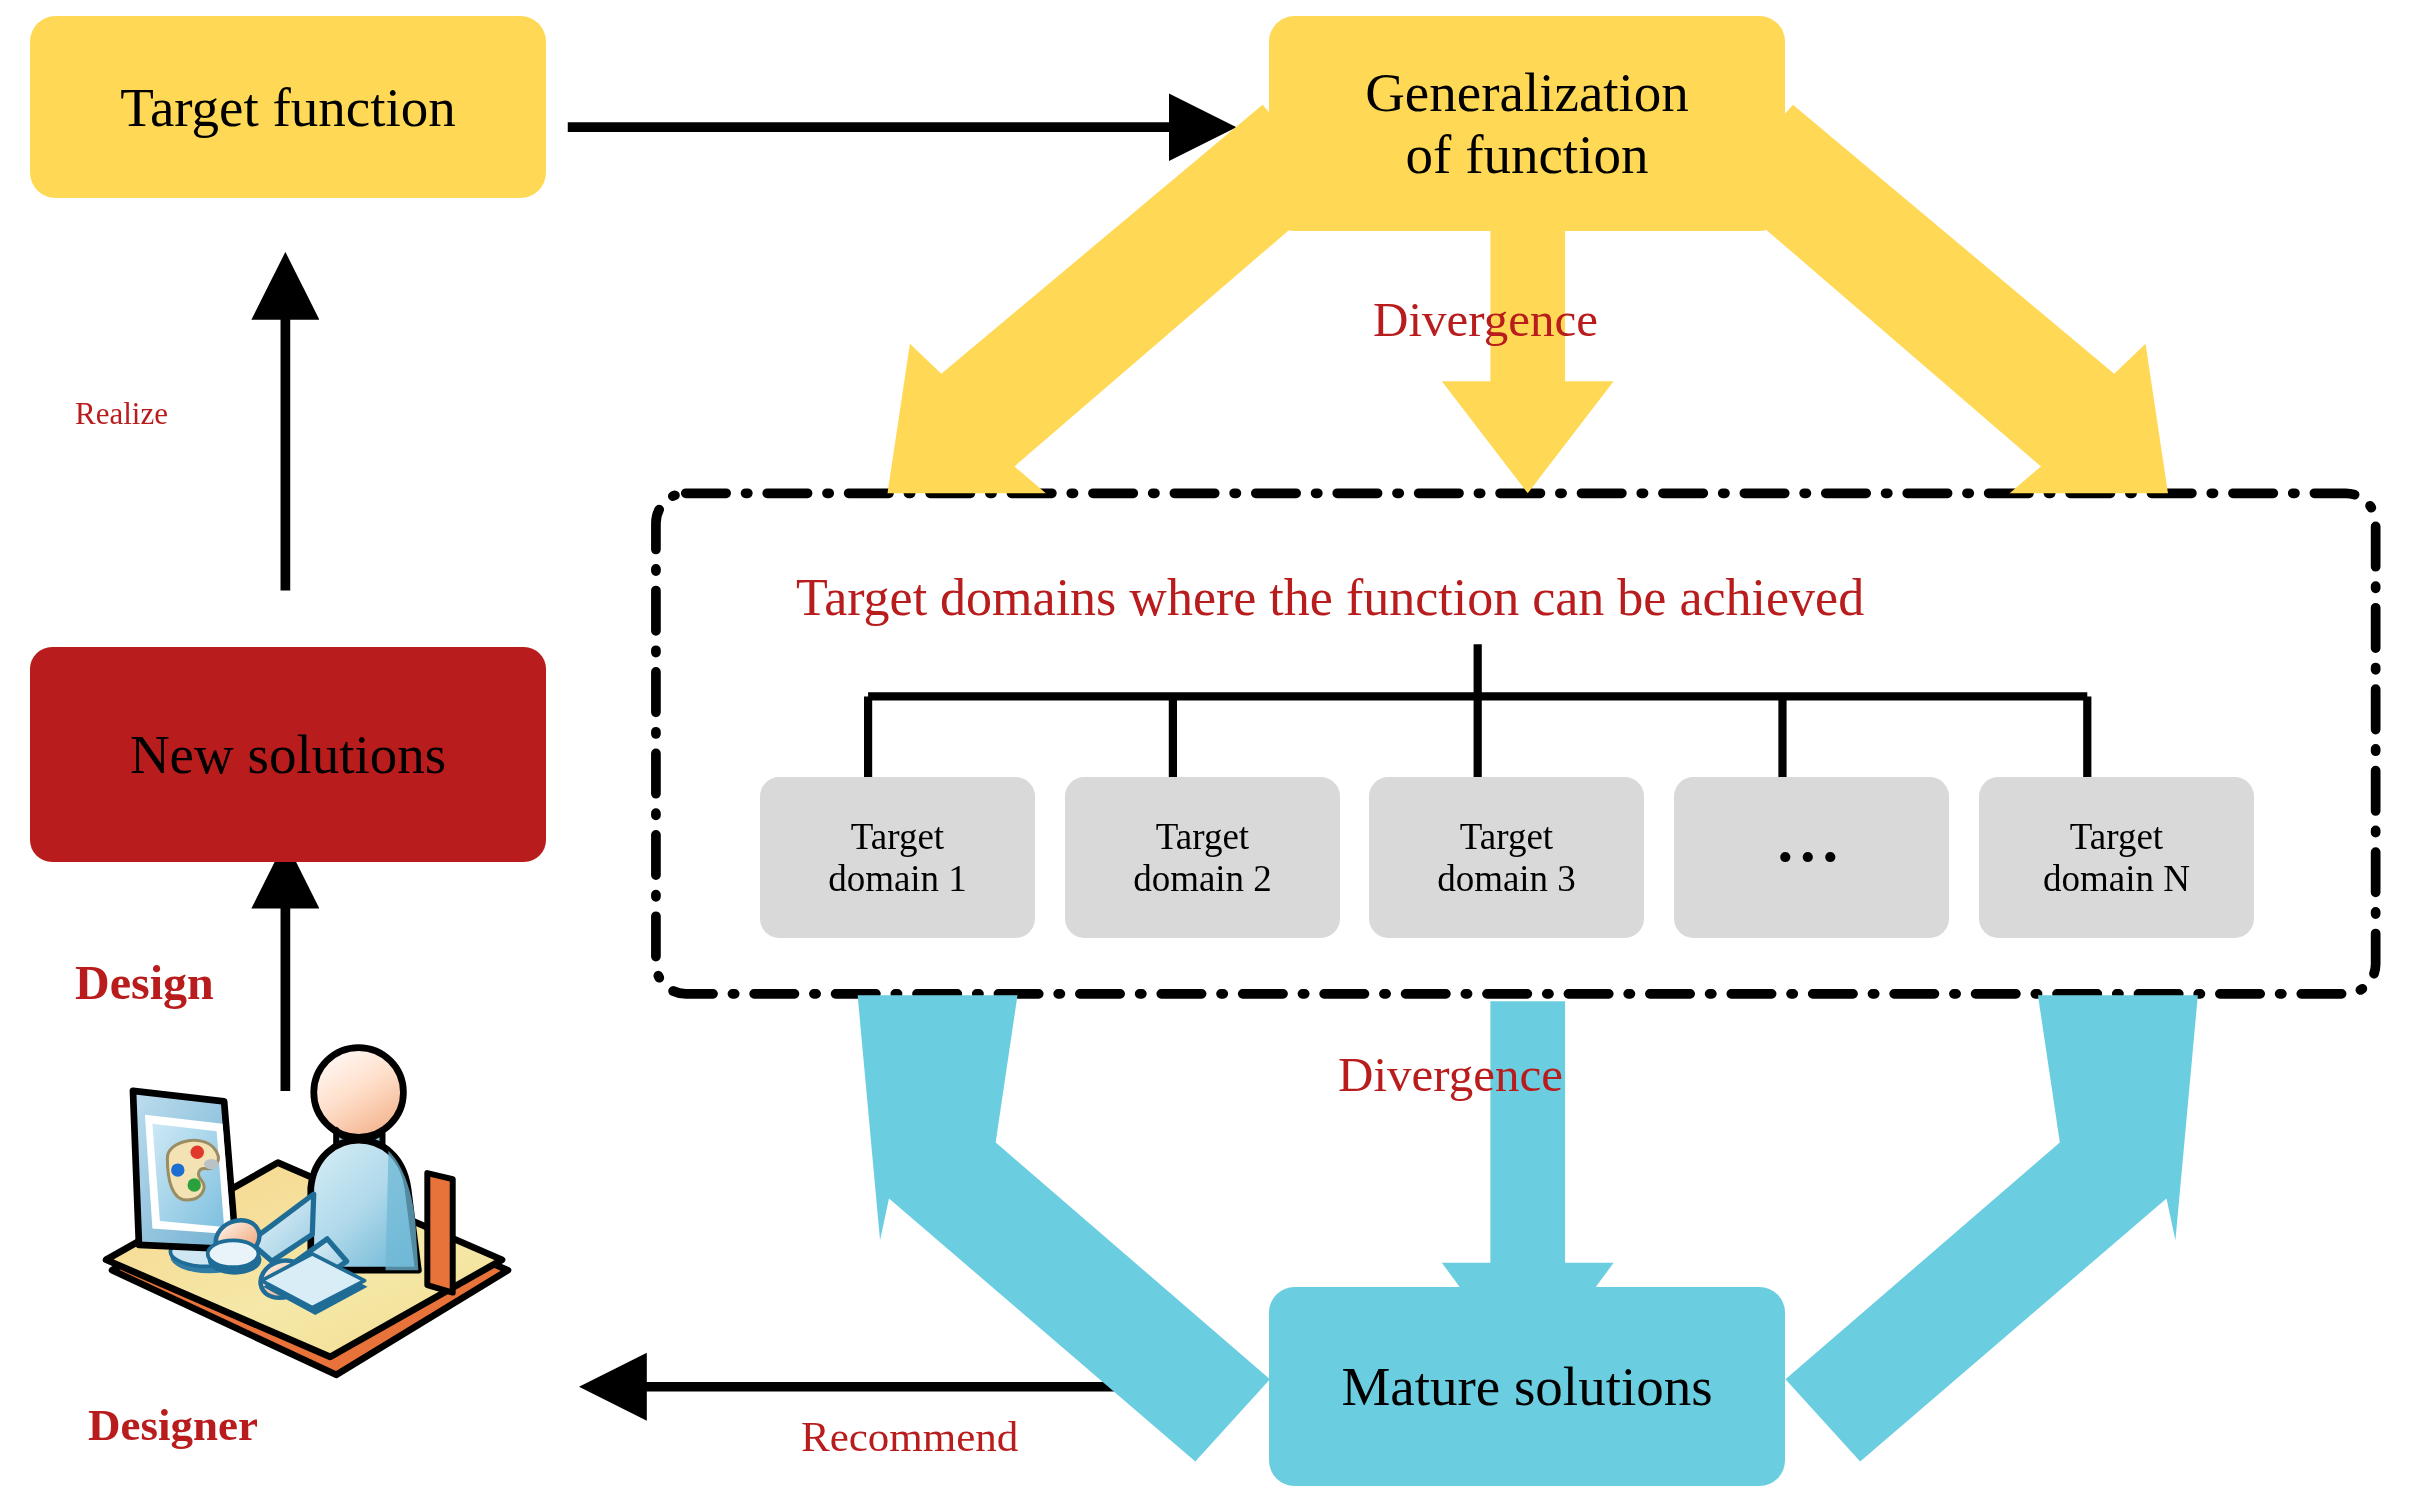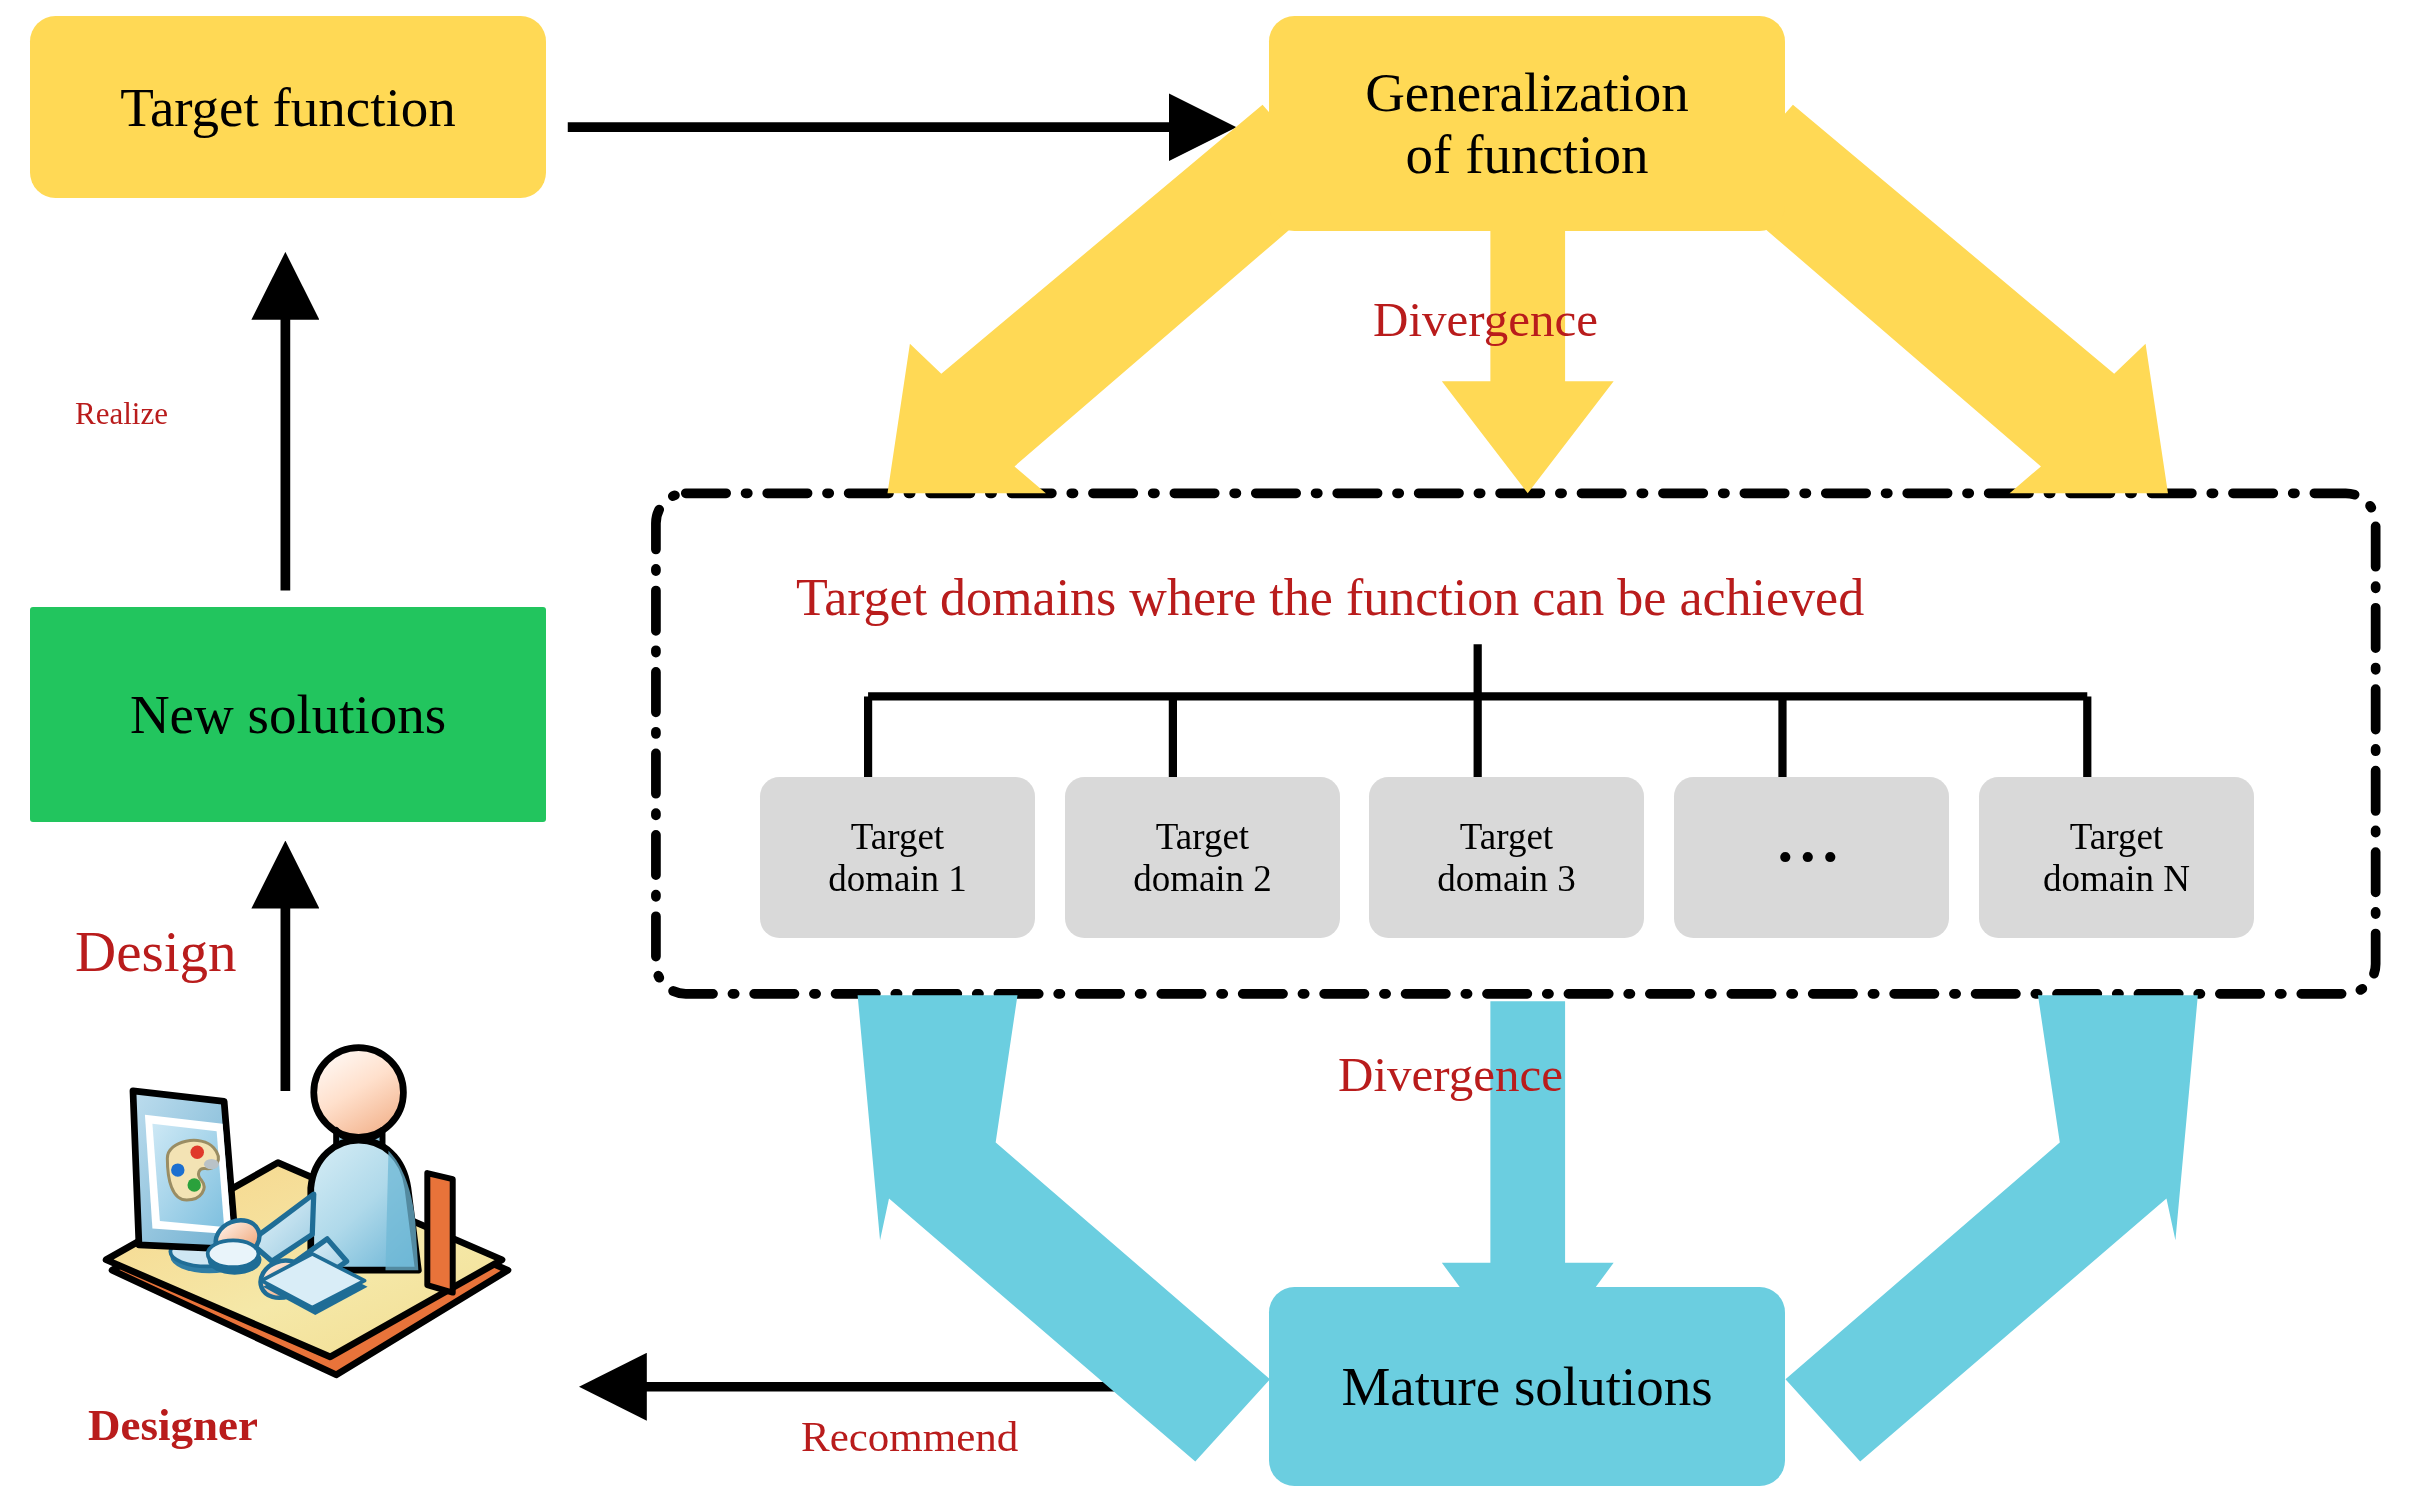--- a/index.html
+++ b/index.html
@@ -29,21 +29,21 @@
     display: flex;
     align-items: center;
     justify-content: center;
     text-align: center;
     color: #000000;
     line-height: 1.12;
     box-sizing: border-box;
     font-family: "Liberation Serif", "DejaVu Serif", serif;
   }
   .box-yellow   { background: #FFD955; border-radius: 25.4px; }
-  .box-green    { background: #22c55e; border-radius: 3px; }
+  .box-green    { background: #b91c1c; border-radius: 22px; margin-top: 40px; }
   .box-cyan     { background: #6BCEE0; border-radius: 25.4px; font-family: Liberation Serif, serif; }
   .box-grey     { background: #D9D9D9; border-radius: 19.4px; }
 
   .label-text {
     position: absolute;
     color: #b91c1c;
     white-space: nowrap;
     font-family: "Liberation Serif", "DejaVu Serif", serif;
     text-align: right;
   }
@@ -53,21 +53,21 @@
   #generalization-box   { left: 1269px; top: 16.4px;   width: 516px;  height: 215px;  font-size: 55px; }
   #new-solutions-box    { left: 30px;   top: 607px;  width: 516px;  height: 215px;  font-size: 55px; }
   #mature-solutions-box { left: 1269px; top: 1287px; width: 516px;  height: 199px;  font-size: 55px; }
 
   #domains-title {
     left: 796px; top: 568px; font-size: 52px;
   }
   #divergence-label { left: 1373px; top: 291px;  font-size: 49px; }
   #convergence-label { left: 1338px; top: 1046px; font-size: 49px; }
   #realize-label    { left: 75px;  top: 396px;  font-size: 31px; }
-  #design-label     { left: 75px;  top: 919px; font-size: 57px; }
+  #design-label     { left: 75px;  top: 955px; font-size: 48px; font-weight: bold; }
   #recommend-label  { left: 801px; top: 1412px; font-size: 43px; }
   #designer-label   { left: 88px;  top: 1399px; font-size: 45px; }
 
   .domain-box {
     top: 777px;
     height: 161px;
     font-size: 37px;
     margin-left: 29px;
   }
   #domain-box-0 { left: 731px;  width: 275px; }

